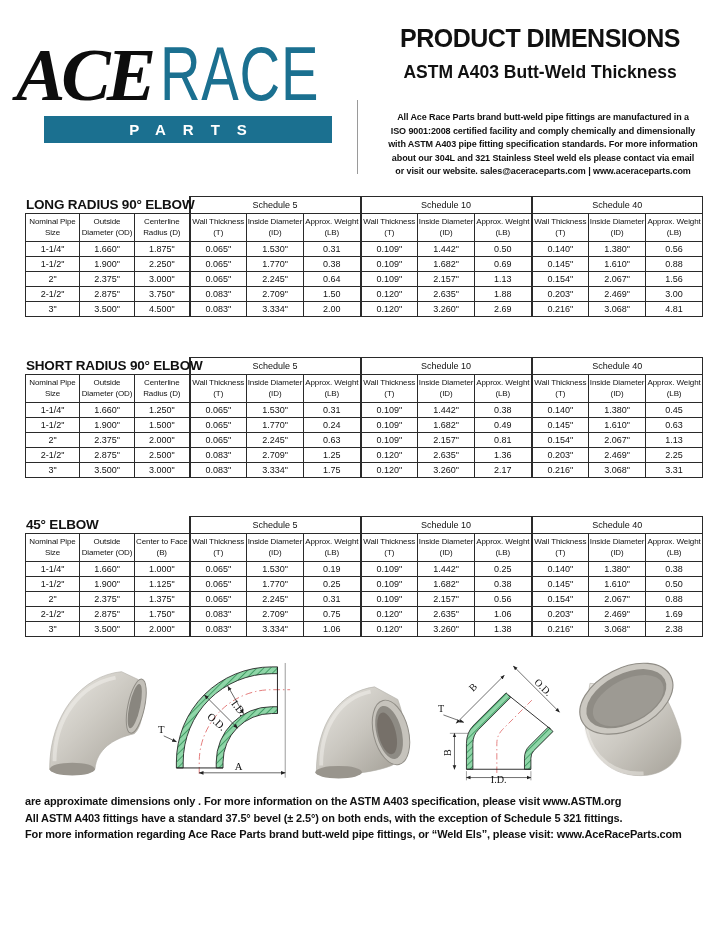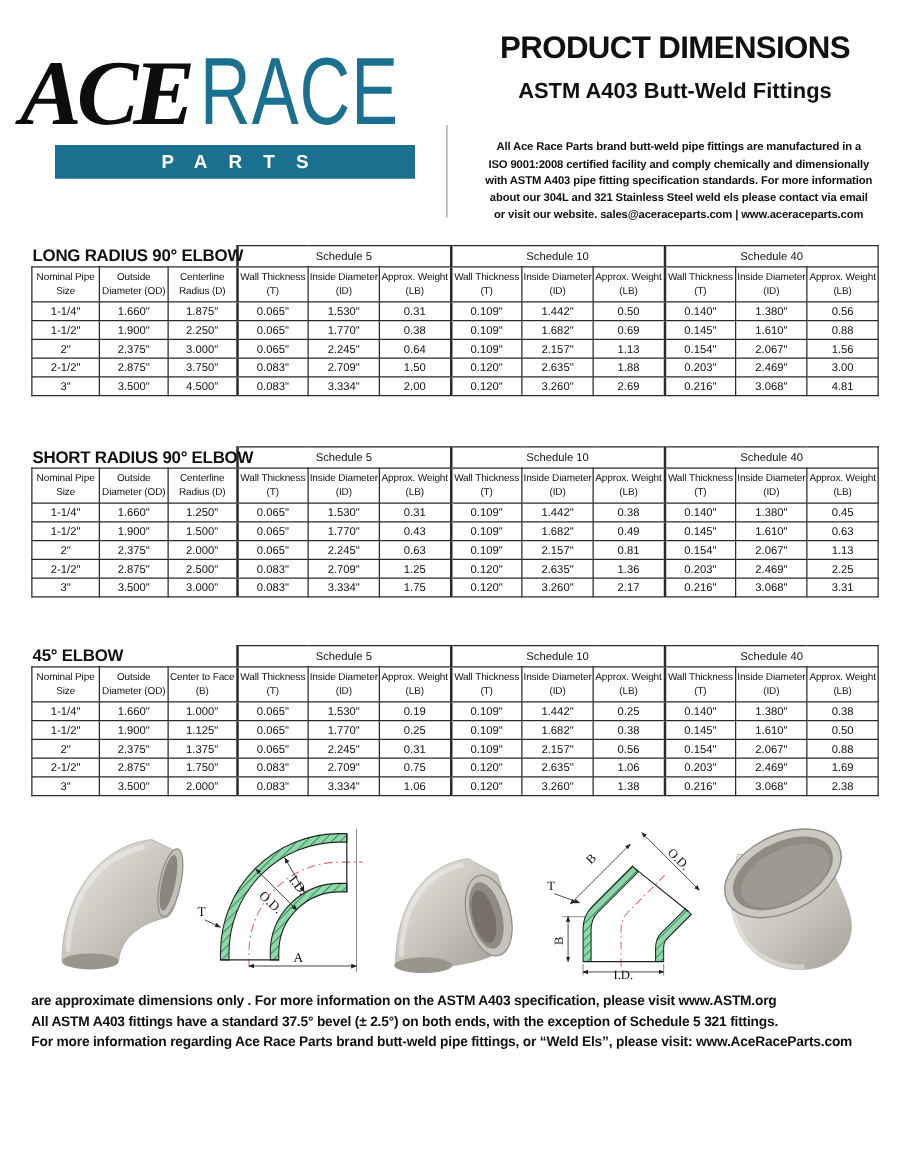--- a/index.html
+++ b/index.html
@@ -98,21 +98,21 @@
       <span class="logo-race">RACE</span>
     </div>
     <div class="logo-banner">
       <span>PARTS</span>
     </div>
   </div>
 
   <div class="v-divider"></div>
   <div class="brand">
     <h1>PRODUCT DIMENSIONS</h1>
-    <h2>ASTM A403 Butt-Weld Fittings</h2>
+    <h2>ASTM A403 Butt-Weld Thickness</h2>
   </div>
   <div class="intro">
     <div>All Ace Race Parts brand butt-weld pipe fittings are manufactured in a</div>
     <div>ISO 9001:2008 certified facility and comply chemically and dimensionally</div>
     <div>with ASTM A403 pipe fitting specification standards. For more information</div>
     <div>about our 304L and 321 Stainless Steel weld els please contact via email</div>
     <div>or visit our website. sales@aceraceparts.com | www.aceraceparts.com</div>
   </div>
 
   <div class="table-section" id="t1">
@@ -310,21 +310,21 @@
             <td>0.140"</td>
             <td>1.380"</td>
             <td>0.45</td>
           </tr>
           <tr>
             <td>1-1/2"</td>
             <td>1.900"</td>
             <td>1.500"</td>
             <td>0.065"</td>
             <td>1.770"</td>
-            <td>0.43</td>
+            <td>0.24</td>
             <td>0.109"</td>
             <td>1.682"</td>
             <td>0.49</td>
             <td>0.145"</td>
             <td>1.610"</td>
             <td>0.63</td>
           </tr>
           <tr>
             <td>2"</td>
             <td>2.375"</td>

